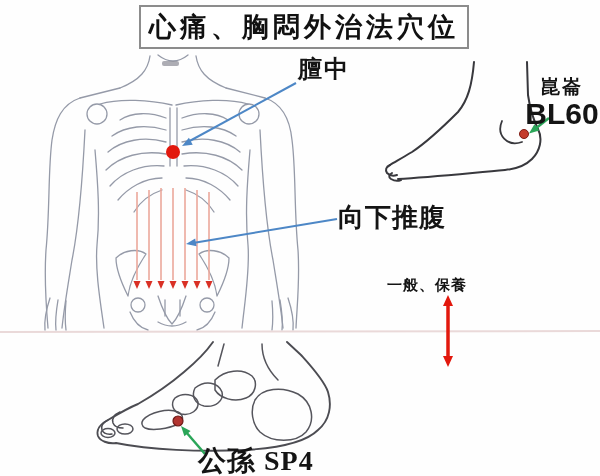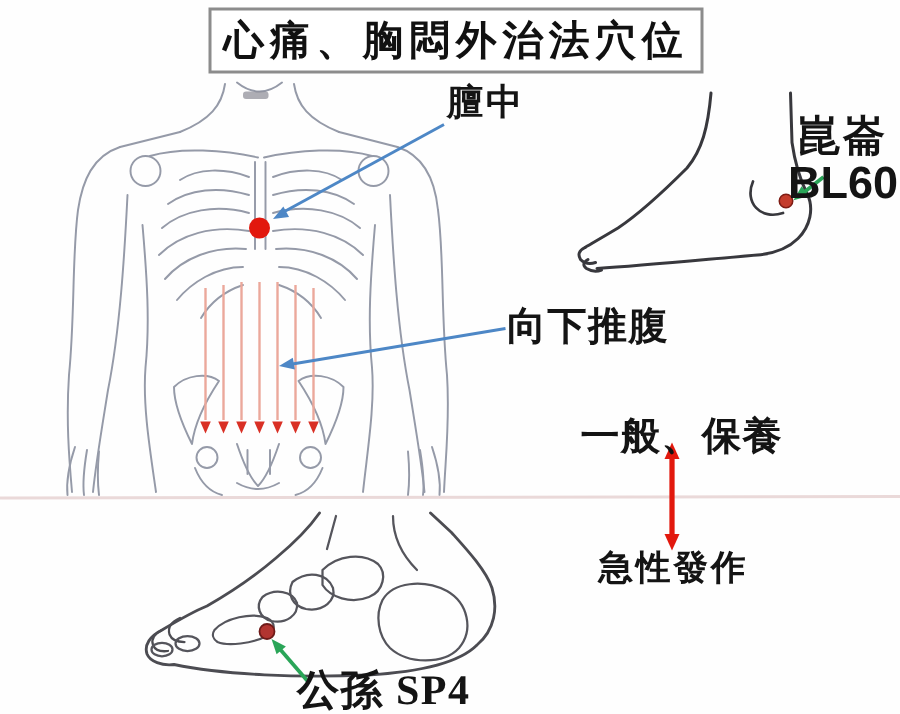--- a/index.html
+++ b/index.html
@@ -26,23 +26,23 @@
     background:#ffffff;
     display:flex;align-items:center;justify-content:center;
   }
   #title-box .t{
     font-size:27px;font-weight:bold;color:#111;
     letter-spacing:4px;
   }
   #lbl-danzhong{left:298px;top:57px;font-size:24px;letter-spacing:2px;}
   #lbl-push{left:338px;top:204px;font-size:26px;letter-spacing:1px;}
   #lbl-kunlun{left:523px;top:77px;width:78px;text-align:center;}
-  #lbl-kunlun .cn{font-size:28px;letter-spacing:2px;display:block;}
+  #lbl-kunlun .cn{font-size:19px;letter-spacing:2px;display:block;}
   #lbl-kunlun .code{font-size:30px;letter-spacing:0;display:block;font-family:"Liberation Sans","DejaVu Sans",sans-serif;}
-  #lbl-general{left:387px;top:277px;font-size:26px;letter-spacing:1px;}
+  #lbl-general{left:387px;top:277px;font-size:15px;letter-spacing:1px;}
   #lbl-acute{left:399px;top:367px;font-size:23px;letter-spacing:2px;}
   #lbl-gongsun{left:198px;top:446px;font-size:28px;letter-spacing:1px;}
 </style>
 </head>
 <body>
 
 <div id="canvas">
 
   <svg id="artwork" viewBox="0 0 600 476" xmlns="http://www.w3.org/2000/svg">
 
@@ -202,17 +202,16 @@
 
   <div id="lbl-push" class="lbl">向下推腹</div>
 
   <div id="lbl-kunlun" class="lbl">
     <span class="cn">崑崙</span>
     <span class="code">BL60</span>
   </div>
 
   <div id="lbl-general" class="lbl">一般、保養</div>
 
-  <div id="lbl-acute" class="lbl">急性發作</div>
 
   <div id="lbl-gongsun" class="lbl">公孫 SP4</div>
 
 </div>
 
 </body></html>

